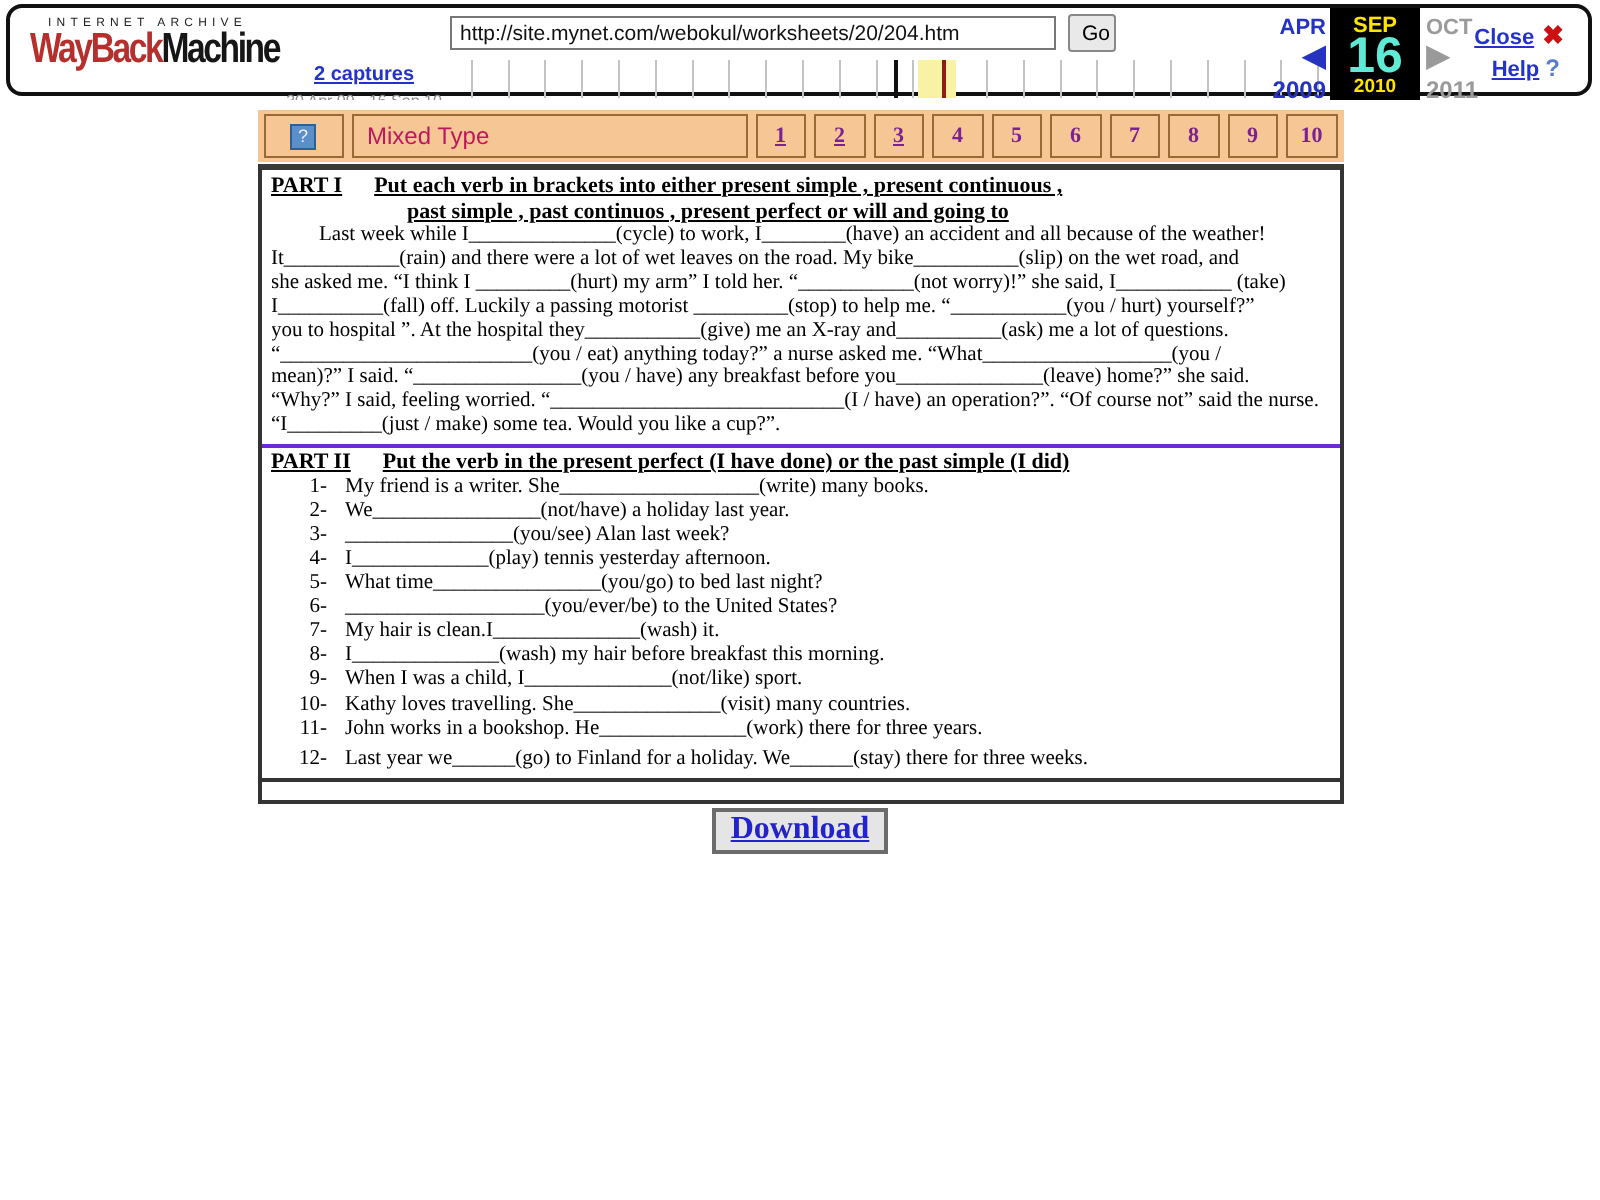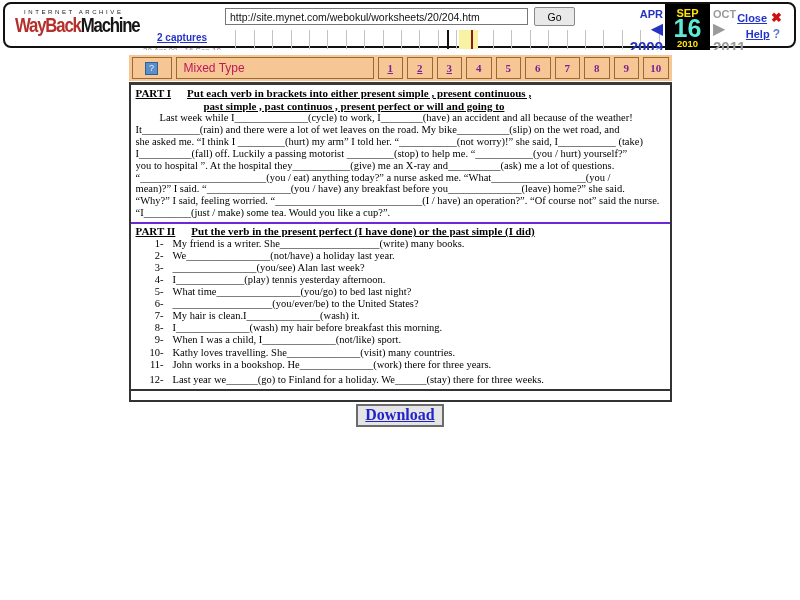--- a/index.html
+++ b/index.html
@@ -21,37 +21,37 @@
   .wb-logotext .red { color:#b5302c; }
   .wb-logotext .blk { color:#161616; }
 
   .wb-captures { position:absolute; left:133px; top:23px; width:88px; text-align:center; }
   .wb-captures a { font-size:10px; font-weight:bold; color:#2233cc; text-decoration:underline; cursor:pointer; }
   .wb-range { font-size:8px; color:#8a8a8a; margin-top:1px; white-space:nowrap; }
 
   .wb-url { position:absolute; left:220px; top:4px; width:303px; height:17px;
             border:1px solid #777; font-size:10.5px; padding:1px 4px; color:#111;
             font-family:"Liberation Sans",sans-serif; }
-  .wb-go  { position:absolute; left:529px; top:3px; width:41px; height:19px;
+  .wb-go  { position:absolute; left:529px; top:3px; width:24px; height:19px;
             font-size:10.5px; background:#e9e9e9; border:1px solid #888; border-radius:2px;
             font-family:"Liberation Sans",sans-serif; cursor:pointer; }
 
   .wb-timeline { position:absolute; left:213px; top:26px; width:442px; height:19px;
     background:repeating-linear-gradient(to right, transparent 0px, transparent 17.4px, #c3c3c3 17.4px, #c3c3c3 18.4px);
     cursor:pointer; }
   .tl-capture-tick { position:absolute; left:229px; top:0; width:2px; height:19px; background:#111; }
   .tl-highlight { position:absolute; left:241px; top:0; width:19px; height:19px; background:#f8f3a4; }
   .tl-redline { position:absolute; left:12px; top:0; width:2px; height:19px; background:#8c1d12; }
 
   .wb-nav-col { position:absolute; top:0; height:46px; }
   .nav-prev { left:618px; width:40px; text-align:right; }
   .nav-next { left:708px; width:40px; text-align:left; }
   .nav-month { font-size:11px; font-weight:bold; margin-top:4px; }
   .nav-arrow { font-size:16px; line-height:15px; margin-top:1px; cursor:pointer; }
-  .nav-year  { font-size:15px; font-weight:bold; margin-top:2px; }
+  .nav-year  { font-size:12px; font-weight:bold; margin-top:2px; }
   .blue { color:#2633c0; }
   .gray { color:#9a9a9a; }
   .nav-cur { left:660px; width:45px; height:46px; background:#000; text-align:center;
              border-radius:0 0 0 0; }
   .cur-month { font-size:11px; font-weight:bold; color:#ffe400; padding-top:3px; }
   .cur-day   { font-size:25px; font-weight:bold; color:#5eead4; line-height:19px; }
   .cur-year  { font-size:9.5px; font-weight:bold; color:#ffe400; }
 
   .wb-close { position:absolute; right:12px; top:6px; font-size:11px; white-space:nowrap; }
   .wb-help  { position:absolute; right:14px; bottom:5px; font-size:11px; white-space:nowrap;text-align:center; }

